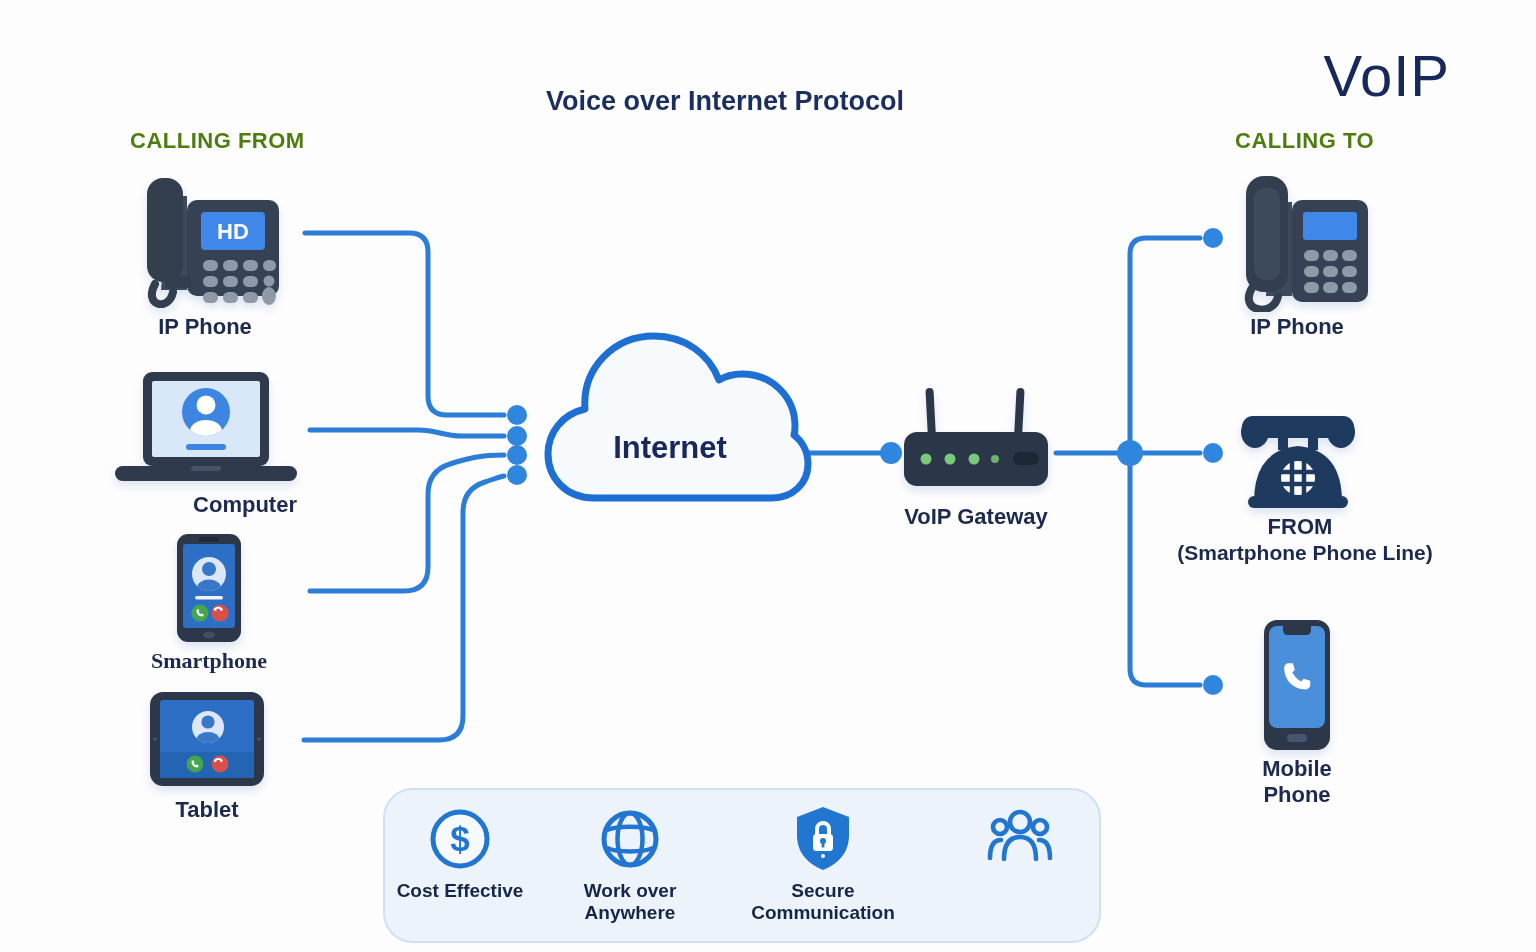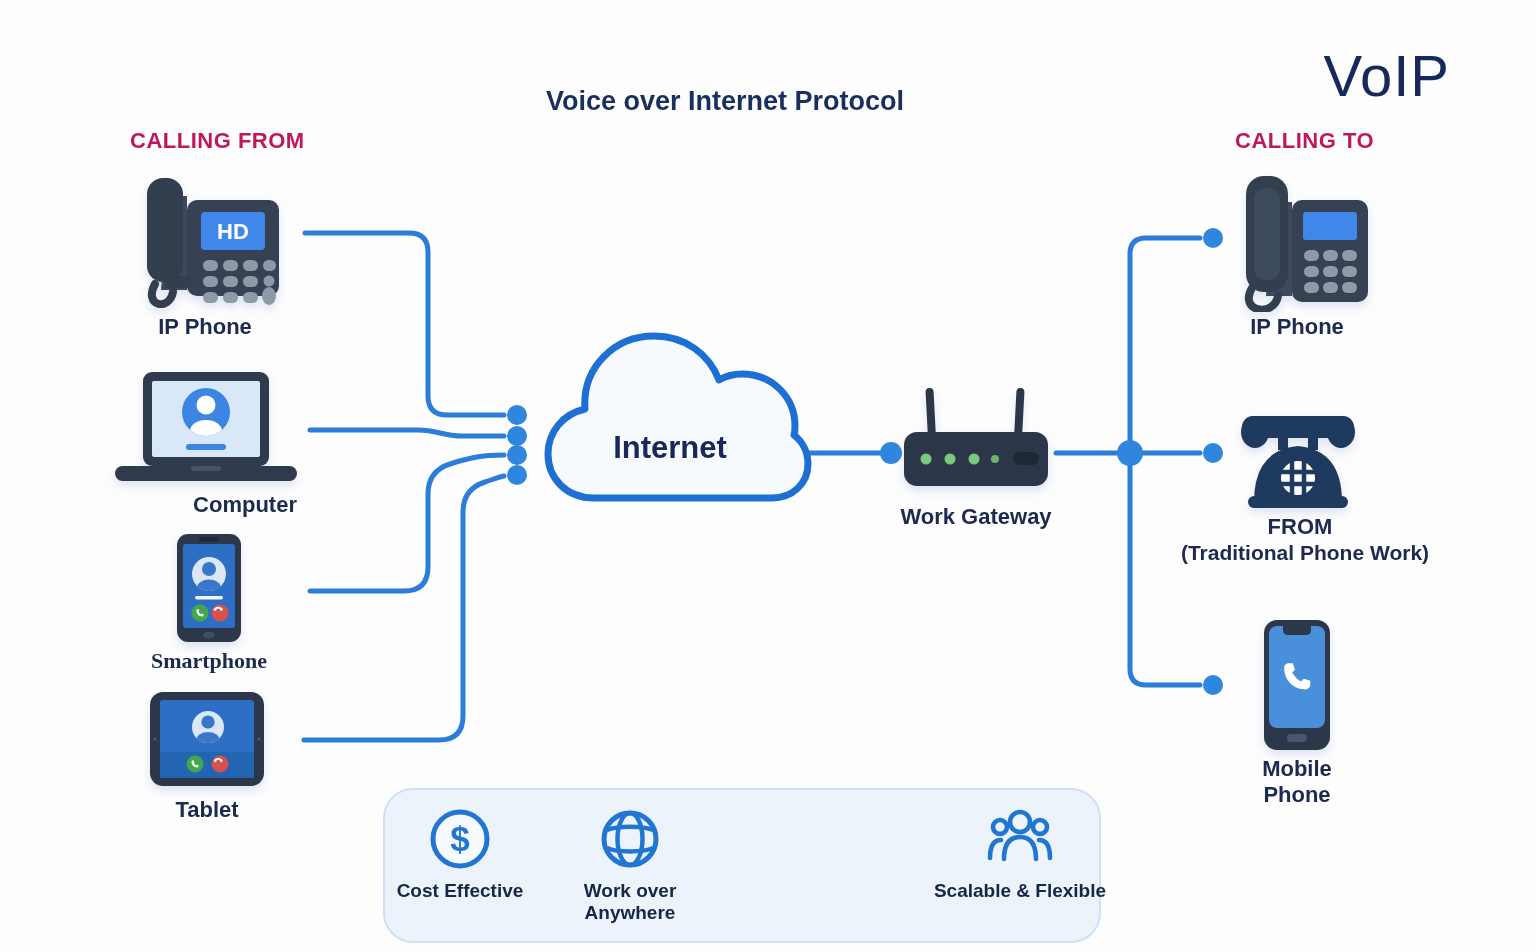--- a/index.html
+++ b/index.html
@@ -12,21 +12,21 @@
   .abs{position:absolute;}
   .title{
     left:0;top:2px;width:1450px;text-align:right;
     font-size:58px;font-weight:400;color:#16295a;letter-spacing:1px;margin-top:40px;
   }
   .subtitle{
     left:0;top:78px;width:1450px;text-align:center;
     font-size:27px;font-weight:700;color:#1b2f5e;margin-top:8px;
   }
   .section-heading{
-    font-size:22px;font-weight:800;color:#be185d;letter-spacing:.5px;
+    font-size:22px;font-weight:800;color:#4d7c0f;letter-spacing:.5px;
   }
   .dev-label{
     font-size:22px;font-weight:600;color:#1c2a4e;text-align:center;
   }
   .dev-sublabel{
     font-size:21px;font-weight:600;color:#1c2a4e;text-align:center;
   }
   .cloud-label{
     left:555px;top:430px;width:230px;text-align:center;
     font-size:31px;font-weight:800;color:#16295a;
@@ -177,21 +177,21 @@
   <svg class="abs devshadow" style="left:898px;top:386px;" width="156" height="110" viewBox="0 0 156 110">
     <rect x="30" y="2" width="8" height="50" rx="4" fill="#2b3648" transform="rotate(-3 34 52)"></rect>
     <rect x="116" y="2" width="8" height="50" rx="4" fill="#2b3648" transform="rotate(3 120 52)"></rect>
     <rect x="6" y="46" width="144" height="54" rx="13" fill="#2b3648"></rect>
     <circle cx="28" cy="73" r="5.5" fill="#79c87c"></circle>
     <circle cx="52" cy="73" r="5.5" fill="#79c87c"></circle>
     <circle cx="76" cy="73" r="5.5" fill="#79c87c"></circle>
     <circle cx="97" cy="73" r="4" fill="#6db370"></circle>
     <rect x="115" y="66" width="26" height="13" rx="6.5" fill="#1d2836"></rect>
   </svg>
-  <div class="abs dev-label" style="left:886px;top:504px;width:180px;">Work Gateway</div>
+  <div class="abs dev-label" style="left:886px;top:504px;width:180px;">VoIP Gateway</div>
 
   <svg class="abs devshadow" style="left:1222px;top:172px;" width="148" height="140" viewBox="0 0 148 140">
     <path d="M 50 30 L 70 30 L 70 124 L 44 124 Z" fill="#3d4a5c"></path>
     <rect x="70" y="28" width="76" height="102" rx="10" fill="#364253"></rect>
     <rect x="81" y="40" width="54" height="28" rx="3" fill="#3f87e8"></rect>
     <g fill="#8f9aa9">
       <rect x="82" y="78" width="15" height="11" rx="5.5"></rect>
         <rect x="101" y="78" width="15" height="11" rx="5.5"></rect>
         <rect x="120" y="78" width="15" height="11" rx="5.5"></rect>
       <rect x="82" y="94" width="15" height="11" rx="5.5"></rect>
@@ -223,21 +223,21 @@
     <circle cx="60" cy="66" r="19" fill="#ffffff"></circle>
     <g clip-path="url(#dialclip)" stroke="#1f3a5f" stroke-width="4.5">
       <line x1="54" y1="44" x2="54" y2="88"></line>
       <line x1="66" y1="44" x2="66" y2="88"></line>
       <line x1="38" y1="60" x2="82" y2="60"></line>
       <line x1="38" y1="72" x2="82" y2="72"></line>
     </g>
     <circle cx="60" cy="66" r="19" fill="none" stroke="#1f3a5f" stroke-width="4"></circle>
   </svg>
   <div class="abs dev-label" style="left:1190px;top:514px;width:220px;">FROM</div>
-  <div class="abs dev-sublabel" style="left:1170px;top:541px;width:270px;">(Traditional Phone Work)</div>
+  <div class="abs dev-sublabel" style="left:1170px;top:541px;width:270px;">(Smartphone Phone Line)</div>
 
   <svg class="abs devshadow" style="left:1264px;top:620px;" width="68" height="132" viewBox="0 0 68 132">
     <rect x="0" y="0" width="66" height="130" rx="13" fill="#2c3749"></rect>
     <rect x="5" y="6" width="56" height="102" rx="8" fill="#4a8fd9"></rect>
     <path d="M 19 6 H 47 V 10 Q 47 15 42 15 H 24 Q 19 15 19 10 Z" fill="#2c3749"></path>
     <path transform="translate(16,40) scale(2.1)" fill="#ffffff" d="M4.2 1.6 C3 1.6 2 2.6 2 3.8 C2 9.6 6.4 14 12.2 14 C13.4 14 14.4 13 14.4 11.8 L14.4 9.9 L11.3 8.9 L10 10.2 C8.3 9.3 6.7 7.7 5.8 6 L7.1 4.7 L6.1 1.6 Z"></path>
     <rect x="23" y="114" width="20" height="8" rx="4" fill="#47566e"></rect>
   </svg>
   <div class="abs dev-label" style="left:1227px;top:756px;width:140px;">Mobile Phone</div>
 
@@ -256,28 +256,38 @@
       <g stroke="#2176d2" fill="none" stroke-width="5">
         <circle cx="33" cy="33" r="26"></circle>
         <ellipse cx="33" cy="33" rx="12.5" ry="26" stroke-width="4.5"></ellipse>
         <path d="M 10 24 C 20 19.5 46 19.5 56 24" stroke-width="4.5"></path>
         <path d="M 10 42 C 20 46.5 46 46.5 56 42" stroke-width="4.5"></path>
       </g>
     </svg>
     <div class="benefit-label">Work over Anywhere</div>
   </div>
 
+  <div class="abs benefit-item" style="left:733px;top:804px;">
+    <svg class="benefit-icon" width="66" height="68" viewBox="0 0 66 68">
+      <path d="M 33 3 L 59 13 V 31 C 59 49 48 60 33 66 C 18 60 7 49 7 31 V 13 Z" fill="#2176d2"></path>
+      <path d="M 27 31 v -6 a 6 6 0 0 1 12 0 v 6" stroke="#ffffff" stroke-width="4" fill="none" stroke-linecap="round"></path>
+      <rect x="23" y="30" width="20" height="17" rx="3.5" fill="#ffffff"></rect>
+      <circle cx="33" cy="37" r="3" fill="#2176d2"></circle>
+      <rect x="31.6" y="38.5" width="2.8" height="5" fill="#2176d2"></rect>
+      <circle cx="33" cy="52" r="2" fill="#ffffff"></circle>
+    </svg>
+    <div class="benefit-label">Secure Communication</div>
+  </div>
 
   <div class="abs benefit-item" style="left:930px;top:806px;">
     <svg class="benefit-icon" width="70" height="66" viewBox="0 0 70 66">
       <g stroke="#2176d2" fill="none" stroke-width="4.6" stroke-linecap="round">
         <circle cx="15" cy="21" r="7"></circle>
         <circle cx="55" cy="21" r="7"></circle>
         <path d="M 5 52 C 5 39 9 34 16 34"></path>
         <path d="M 65 52 C 65 39 61 34 54 34"></path>
         <circle cx="35" cy="16" r="10"></circle>
         <path d="M 19 53 C 19 37 25 31 35 31 C 45 31 51 37 51 53"></path>
       </g>
     </svg>
-    <div class="benefit-label">Scalable &amp; Flexible</div>
   </div>
 
 </div>
 
 </body></html>

